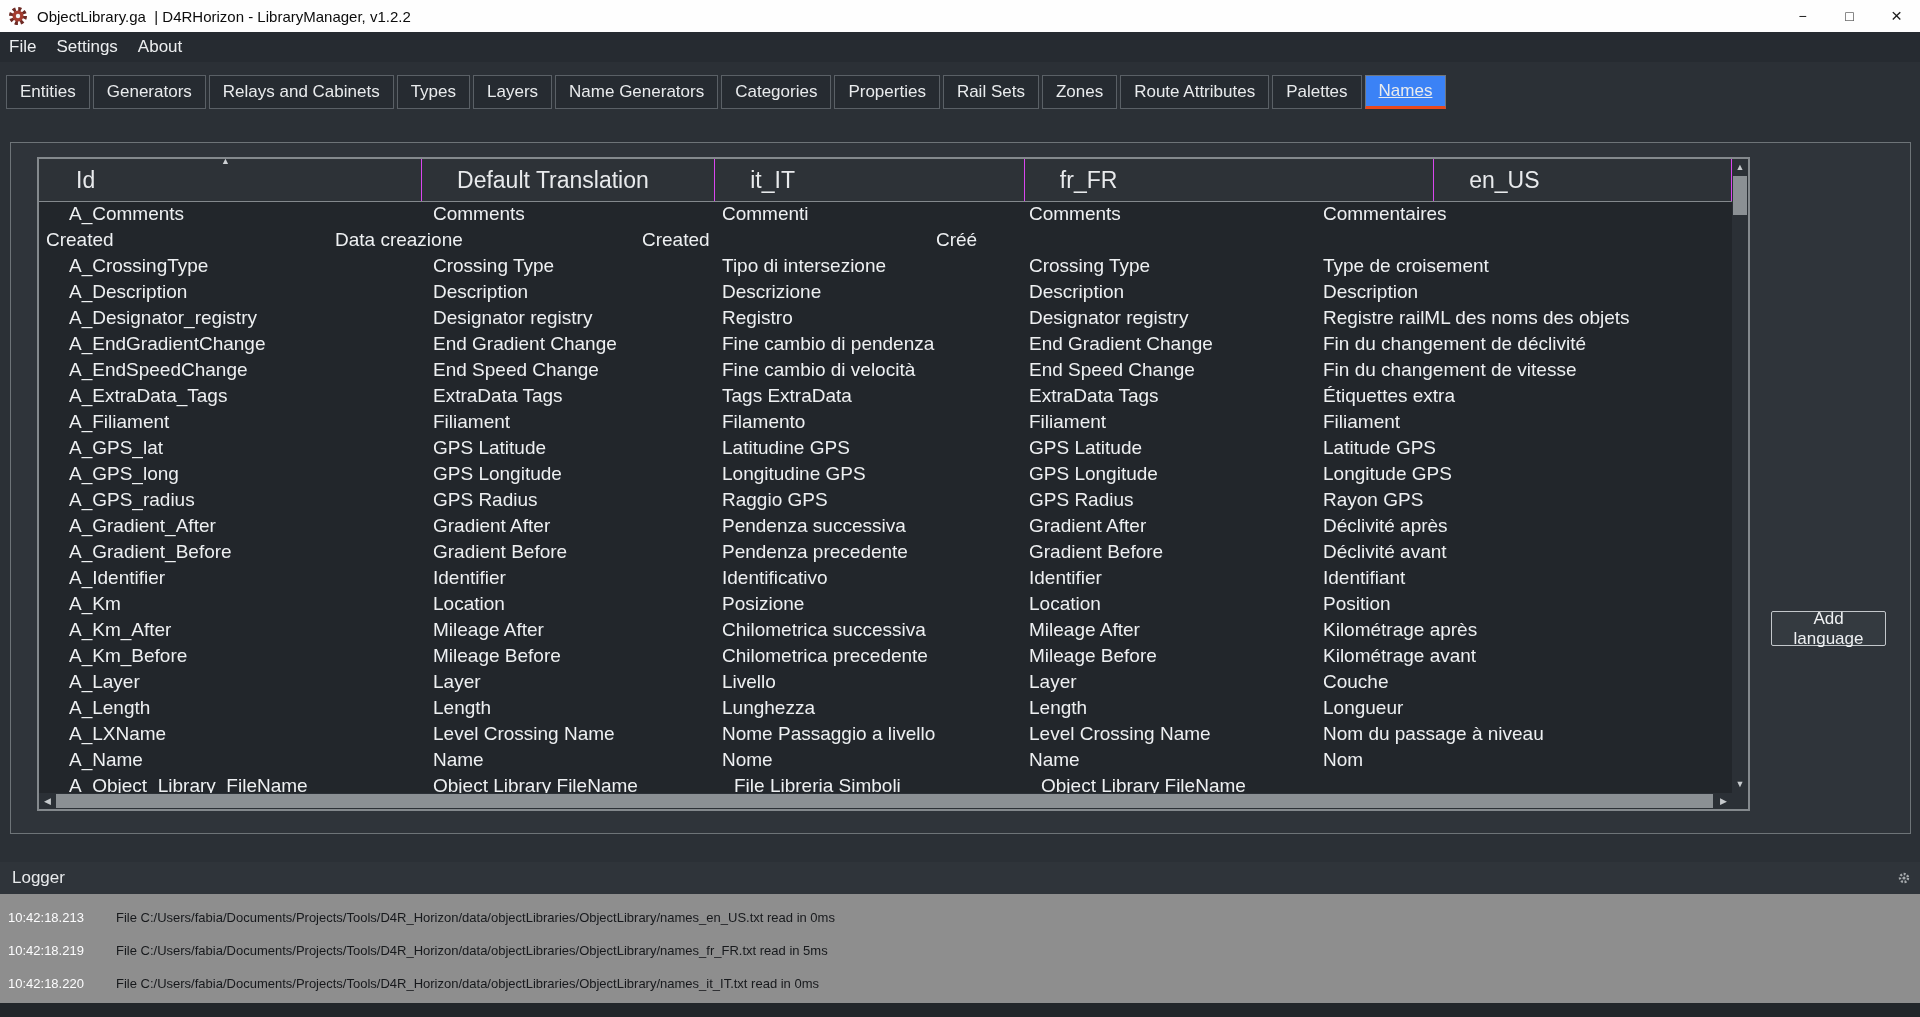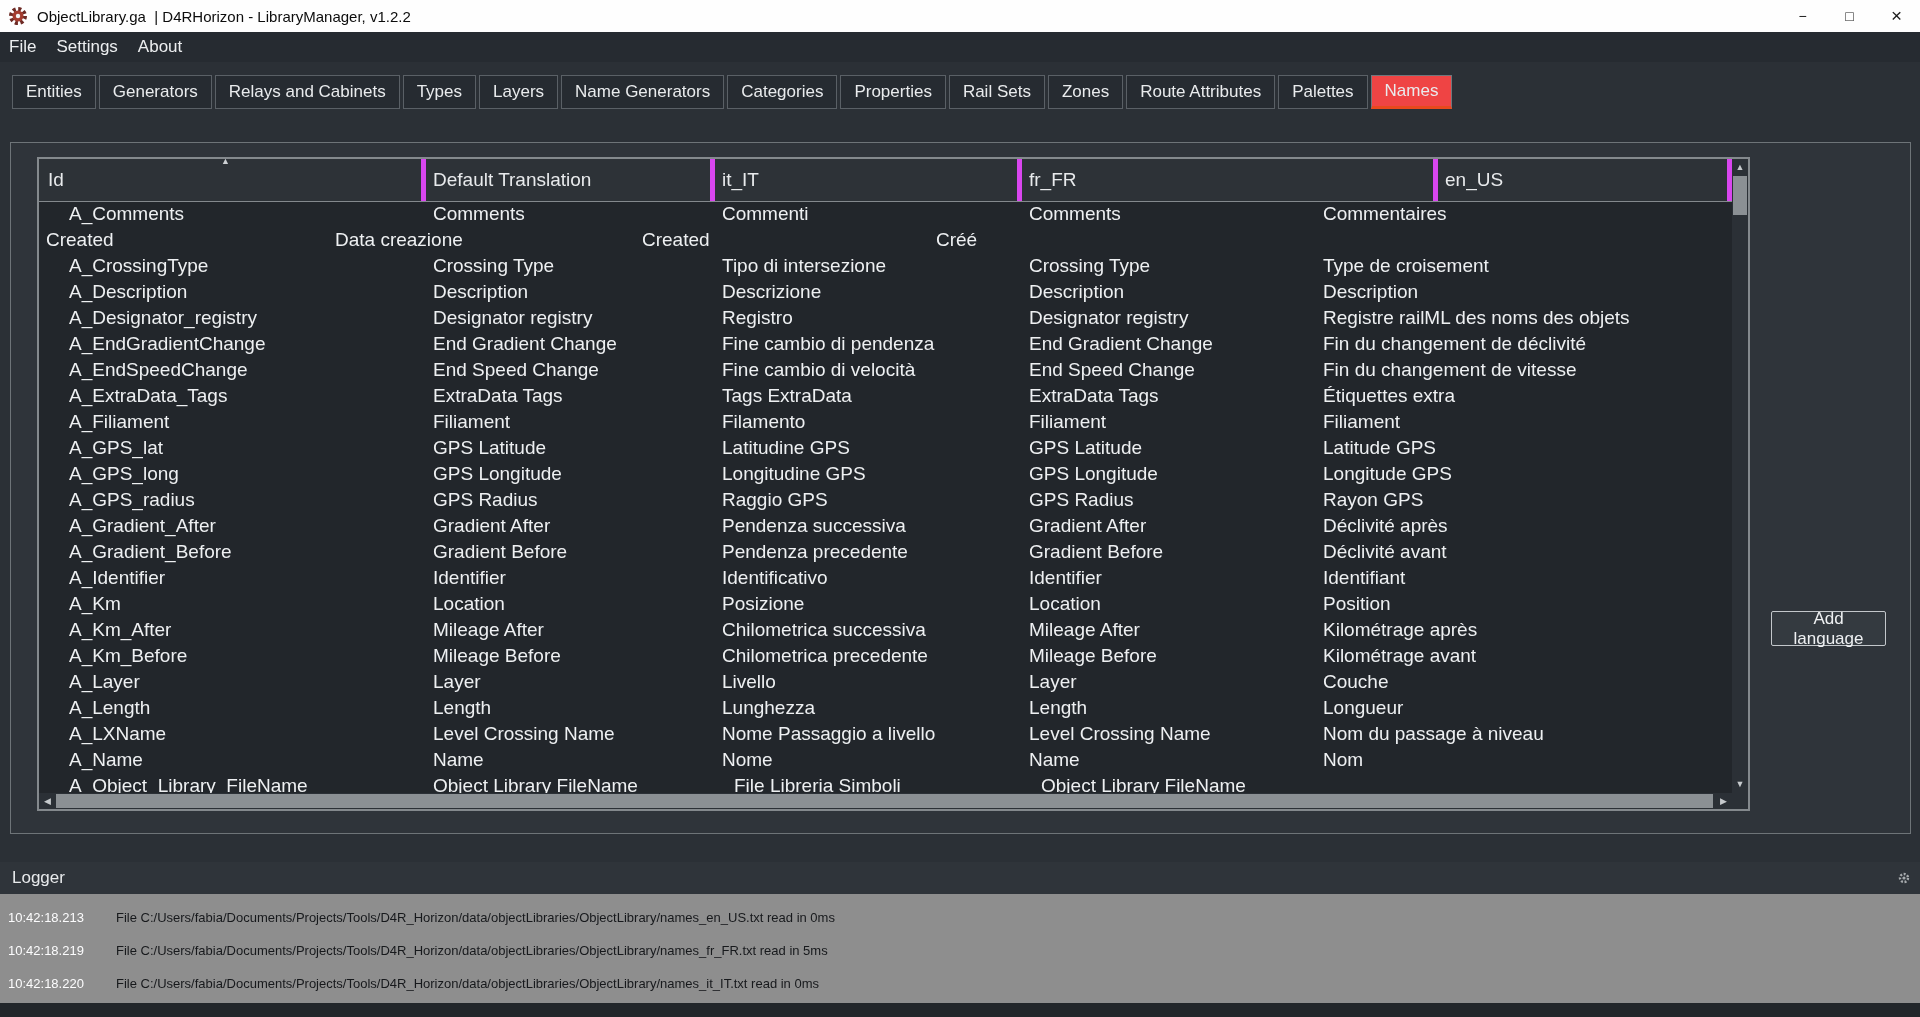--- a/index.html
+++ b/index.html
@@ -17,37 +17,37 @@
            color:#1a1a1a;font-size:14px;}
   .win-btn.close{font-size:19px;}
 
   
   .menubar{position:absolute;left:0;top:32px;width:100%;height:30px;background:#262b31;
            display:flex;align-items:center;color:#eceef0;font-size:17px;}
   .menu-item{padding:0 10px;}
   .menu-item:first-child{padding-left:9px;}
 
   
-  .tab-strip{position:absolute;left:12px;top:75px;height:34px;display:flex;gap:3px;}
+  .tab-strip{position:absolute;left:6px;top:75px;height:34px;display:flex;gap:3px;}
   .tab{box-sizing:border-box;height:34px;padding:0 13px;line-height:32px;font-size:17px;
        color:#e9ebed;background:#262b31;border:1px solid #5a6066;white-space:nowrap;}
-  .tab.active{background:#ef4444;border-color:#70767c;border-bottom:3px solid #e8491d;
-              line-height:29px;}
+  .tab.active{background:#3b82f6;border-color:#70767c;border-bottom:3px solid #e8491d;
+              line-height:29px;text-decoration:underline;}
 
   
   .panel{position:absolute;left:10px;top:142px;width:1901px;height:692px;box-sizing:border-box;
          border:1px solid #6e7478;background:#2f343a;}
 
   
   .table{position:absolute;left:26px;top:14px;width:1713px;height:654px;box-sizing:border-box;
          border:2px solid #84898d;background:#22262b;}
   .thead{position:relative;height:42px;display:flex;background:#2d3237;
          border-bottom:1px solid #84898d;margin-right:16px;}
-  .hcell{box-sizing:border-box;border-right:5px solid #d946ef;font-size:19px;color:#e8eaec;
-         display:flex;align-items:center;padding-left:7px;white-space:nowrap;overflow:hidden;}
+  .hcell{box-sizing:border-box;border-right:1px solid #d946ef;font-size:23px;color:#e8eaec;
+         display:flex;align-items:center;padding-left:7px;white-space:nowrap;overflow:hidden;margin-left:28px;}
   .hcell:first-child{padding-left:9px;}
   .hcell:last-child{border-right:none;}
   .sort-arrow{position:absolute;top:-2px;left:182px;font-size:9px;line-height:9px;color:#cdd1d4;}
   .tbody{position:absolute;left:0;top:42px;right:16px;bottom:16px;overflow:hidden;}
   .trow{height:26px;display:flex;}
   .tcell{box-sizing:border-box;padding-left:7px;font-size:19px;line-height:26px;color:#eef0f2;
          white-space:nowrap;overflow:hidden;}
   .tcell.c0{padding-left:30px;}
 
   

